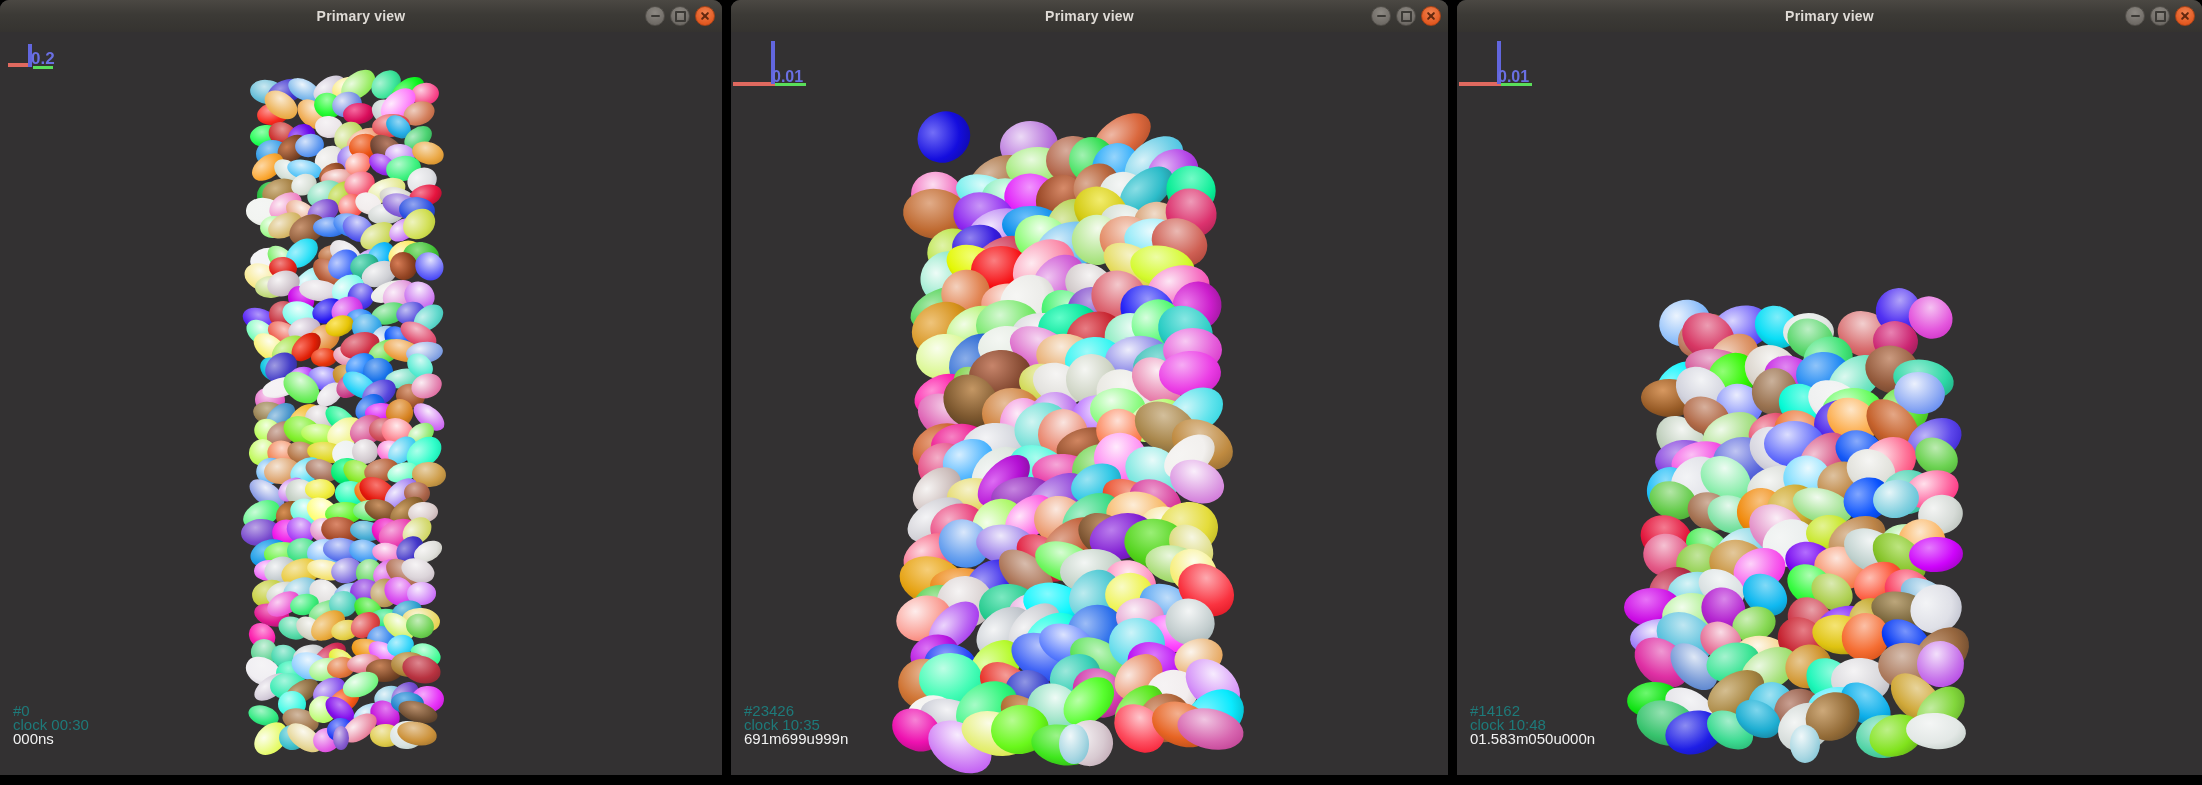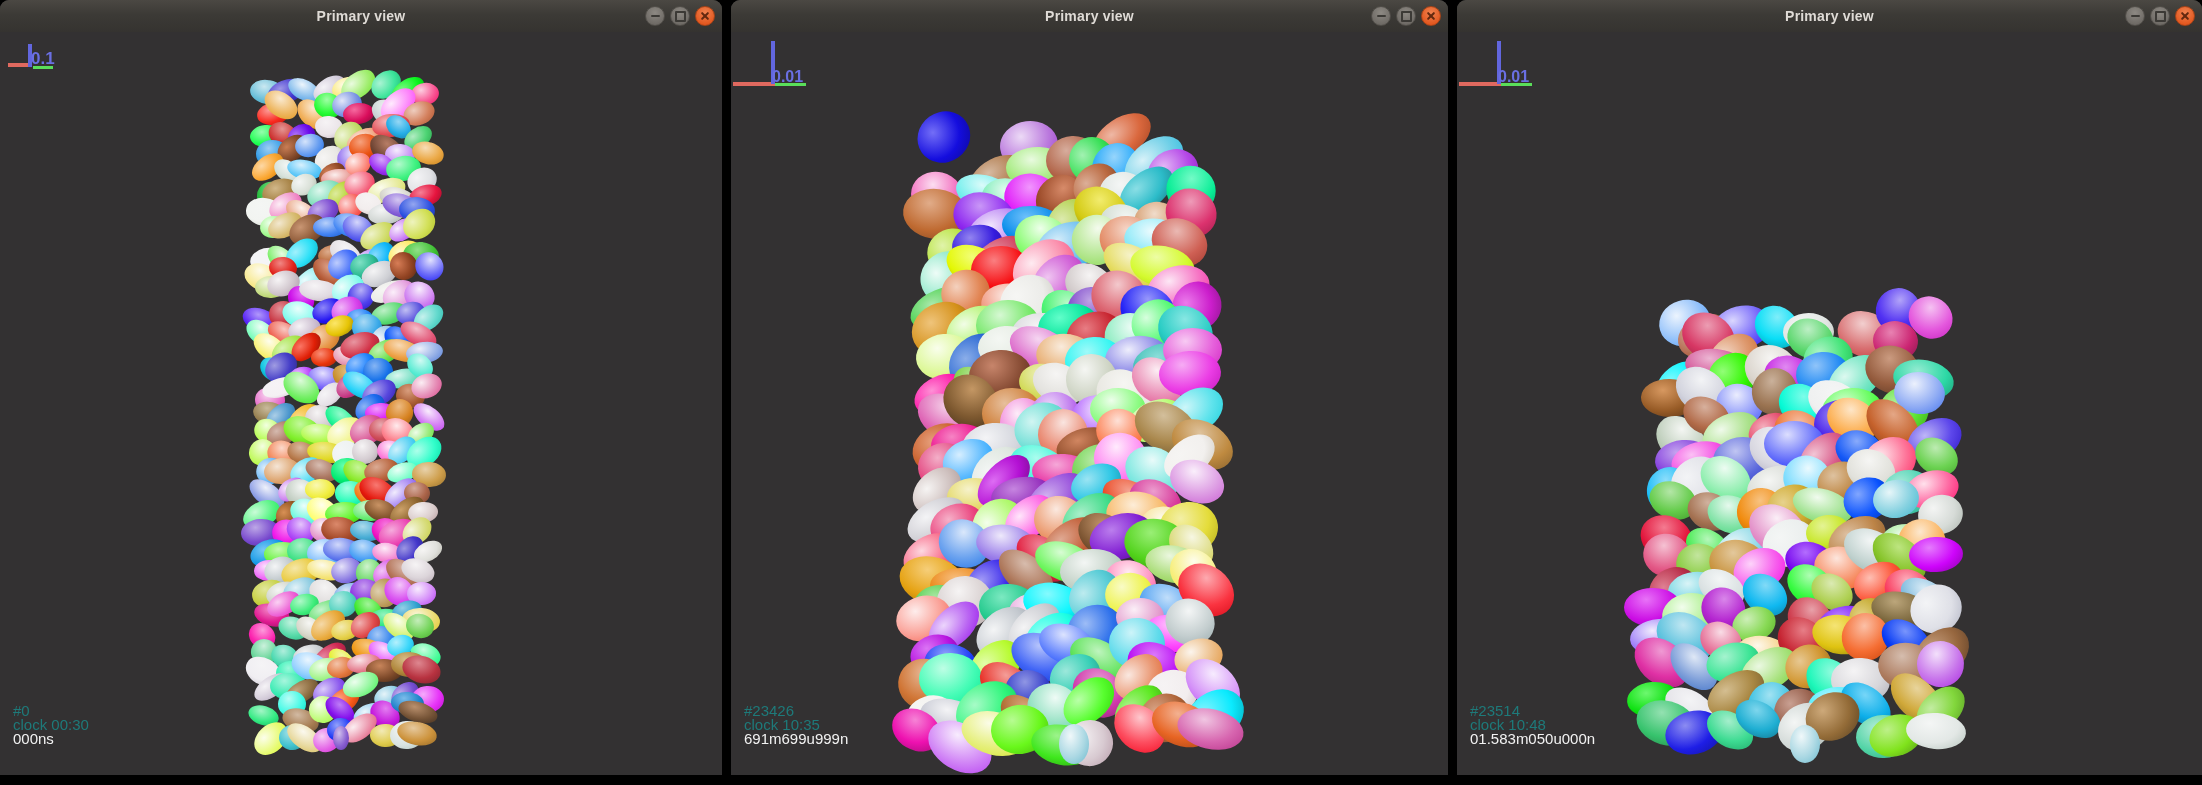--- a/index.html
+++ b/index.html
@@ -368,21 +368,21 @@
           <div class="particle" style="left: 339.8px; top: 684.6px; width: 39.1px; height: 21.8px; transform: rotate(-36.1deg); background: radial-gradient(at 38% 30%, rgb(252, 238, 242), rgb(235, 148, 171) 55%, rgb(221, 75, 114));"></div>
           <div class="particle" style="left: 369.6px; top: 691.7px; width: 30.6px; height: 23px; transform: rotate(1.9deg); background: radial-gradient(at 38% 30%, rgb(242, 234, 182), rgb(223, 203, 78) 55%, rgb(181, 161, 33));"></div>
           <div class="particle" style="left: 389.9px; top: 688.8px; width: 33.7px; height: 28px; transform: rotate(-4.4deg); background: radial-gradient(at 38% 30%, rgb(243, 246, 246), rgb(217, 227, 225) 55%, rgb(167, 190, 185));"></div>
           <div class="particle" style="left: 397.2px; top: 689.8px; width: 39.6px; height: 23.2px; transform: rotate(11.6deg); background: radial-gradient(at 38% 30%, rgb(230, 201, 158), rgb(205, 147, 60) 55%, rgb(142, 100, 37));"></div>
           <div class="particle" style="left: 333px; top: 694px; width: 16px; height: 24px; transform: rotate(0deg); background: radial-gradient(at 38% 30%, rgb(208, 192, 237), rgb(138, 97, 209) 55%, rgb(94, 49, 170));"></div>
         </div>
       <div class="axes small">
         <span class="ax red"></span>
         <span class="ax blue"></span>
         <span class="ax green"></span>
-        <span class="ax-label">0.1</span>
+        <span class="ax-label">0.2</span>
       </div>
       <div class="info">
         <div class="teal">#0</div>
         <div class="teal">clock 00:30</div>
         <div class="white">000ns</div>
       </div>
     </div>
   </section>
 
   <section class="window w1">
@@ -775,20 +775,20 @@
           <div class="particle" style="left: 449.1px; top: 681px; width: 59.5px; height: 35.8px; transform: rotate(4.9deg); background: radial-gradient(at 38% 30%, rgb(244, 246, 245), rgb(227, 232, 230) 55%, rgb(179, 193, 186));"></div>
           <div class="particle" style="left: 333px; top: 693px; width: 30px; height: 38px; transform: rotate(0deg); background: radial-gradient(at 38% 30%, rgb(240, 248, 250), rgb(171, 216, 227) 55%, rgb(106, 185, 205));"></div>
         </div>
       <div class="axes big">
         <span class="ax red"></span>
         <span class="ax blue"></span>
         <span class="ax green"></span>
         <span class="ax-label">0.01</span>
       </div>
       <div class="info">
-        <div class="teal">#23514</div>
+        <div class="teal">#14162</div>
         <div class="teal">clock 10:48</div>
         <div class="white">01.583m050u000n</div>
       </div>
     </div>
   </section>
 
 </div>
 
 </body></html>

